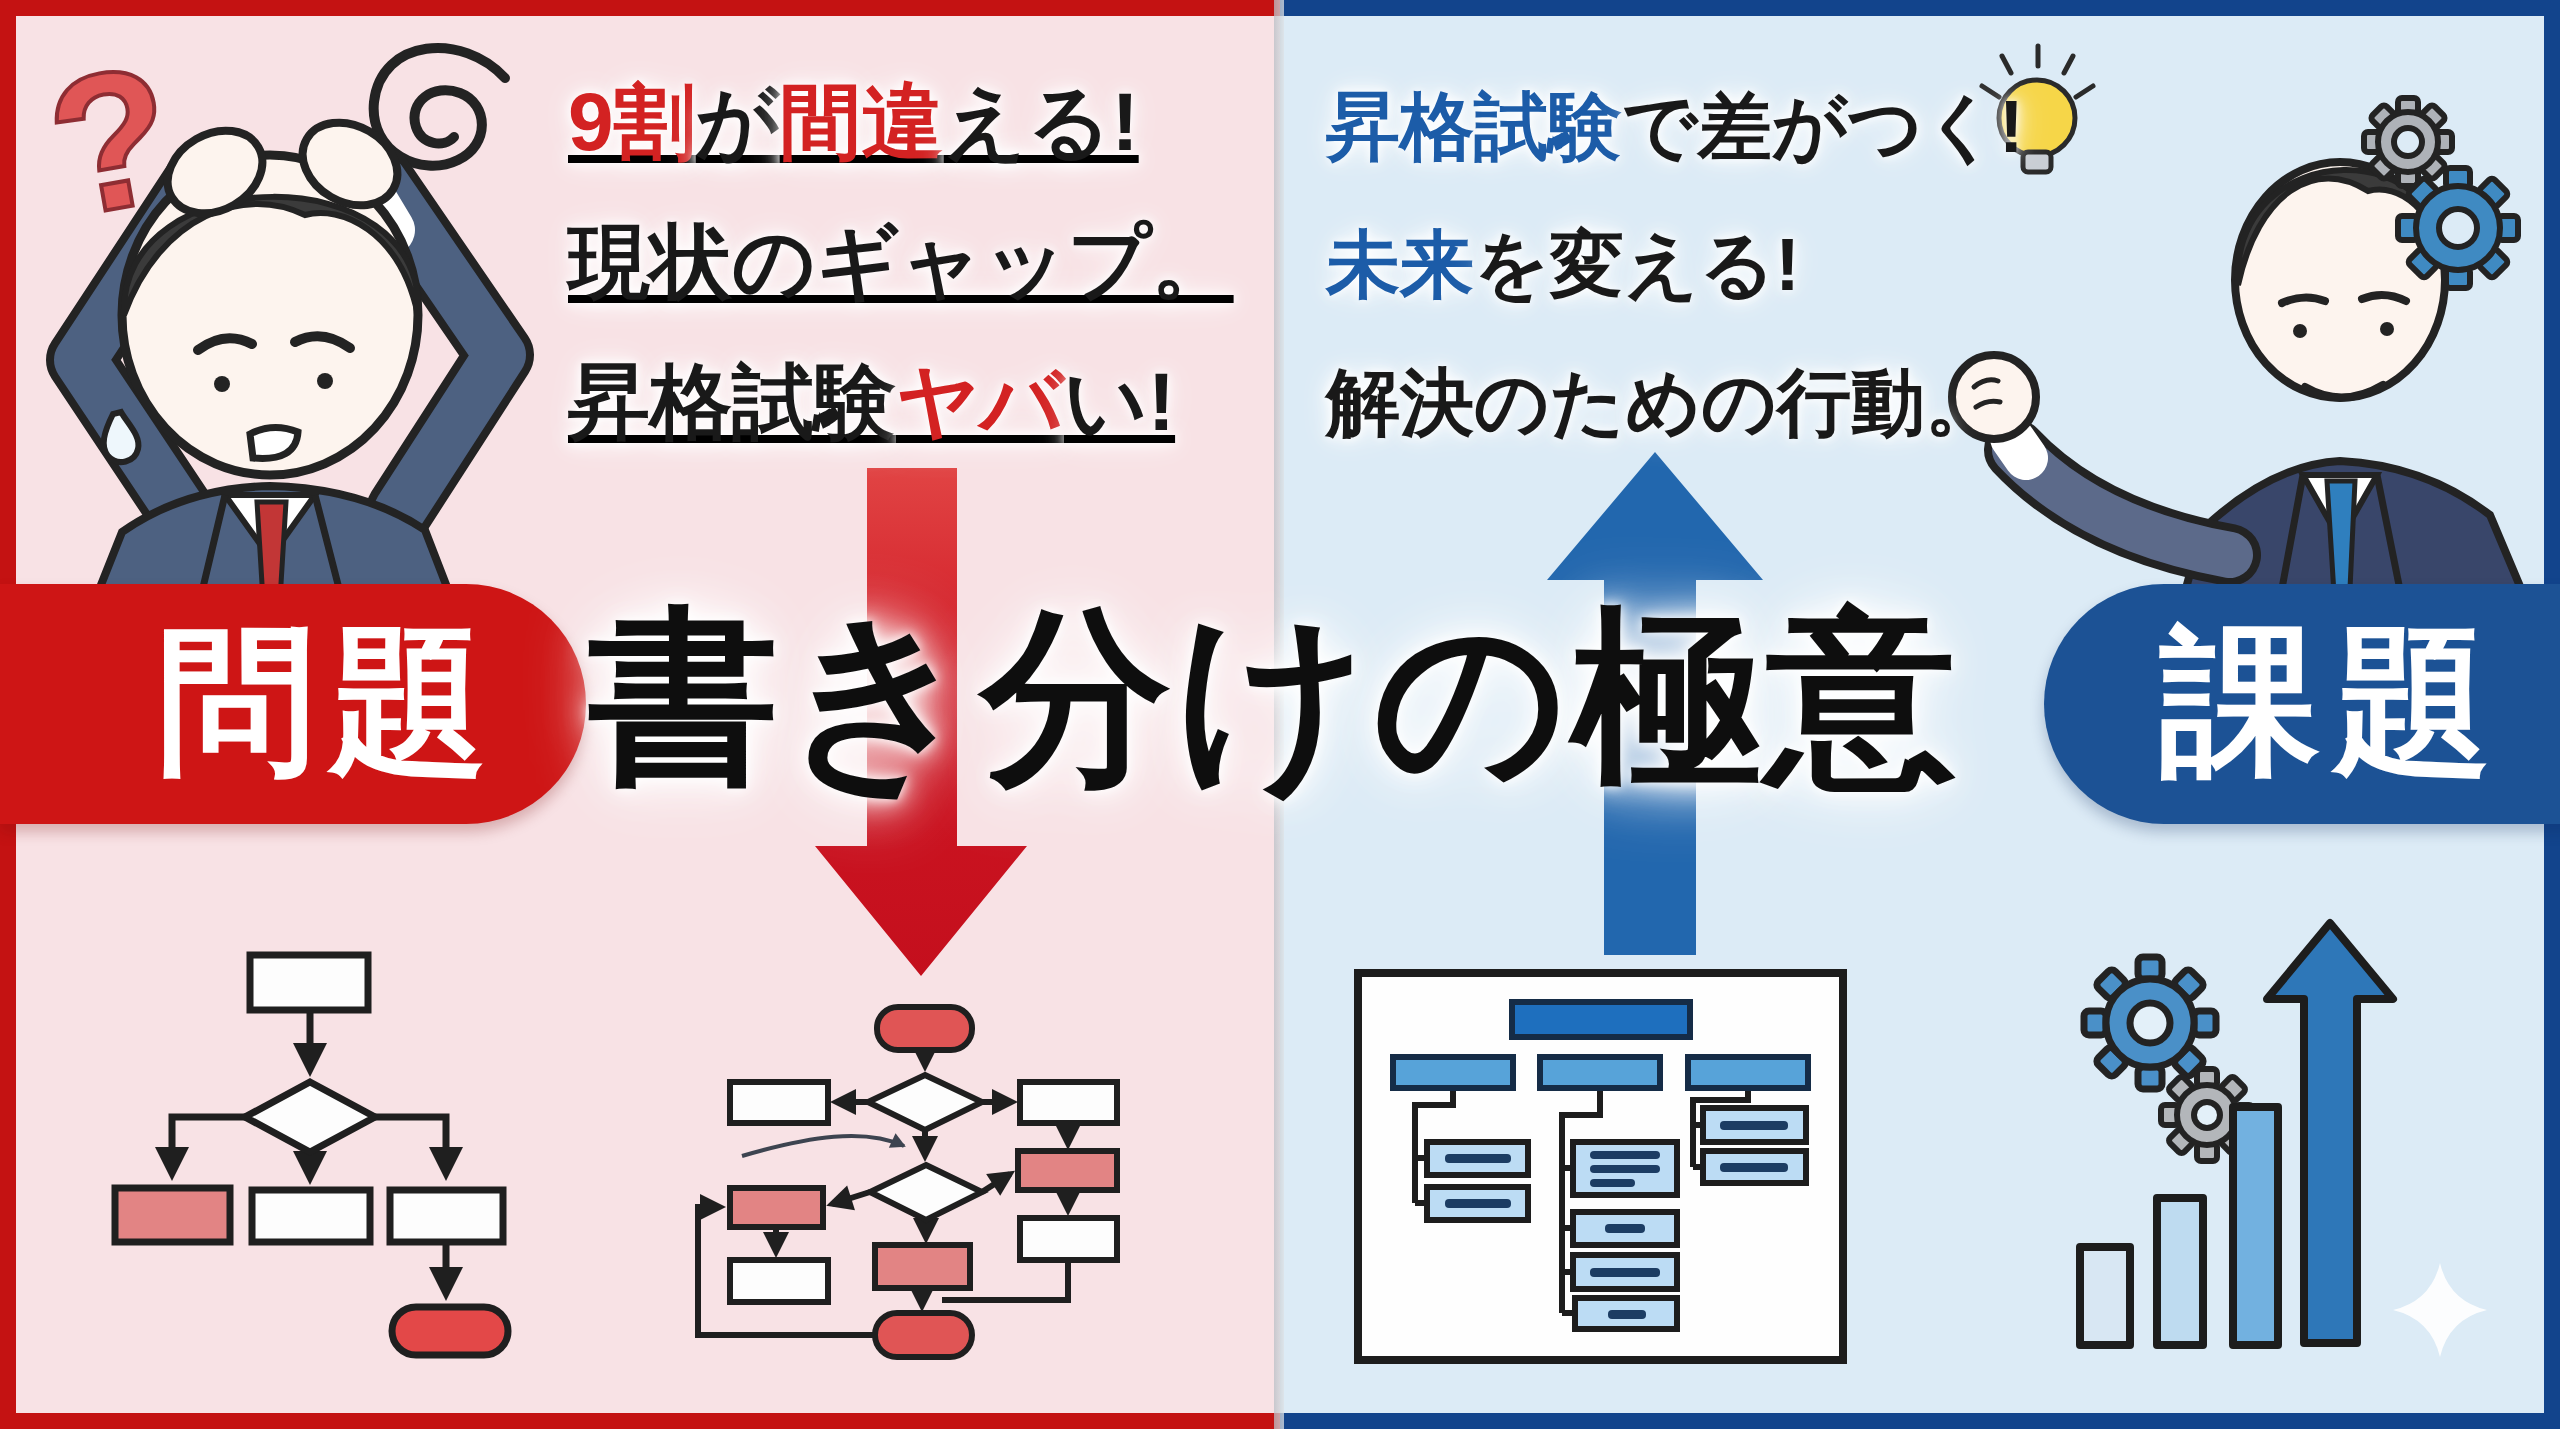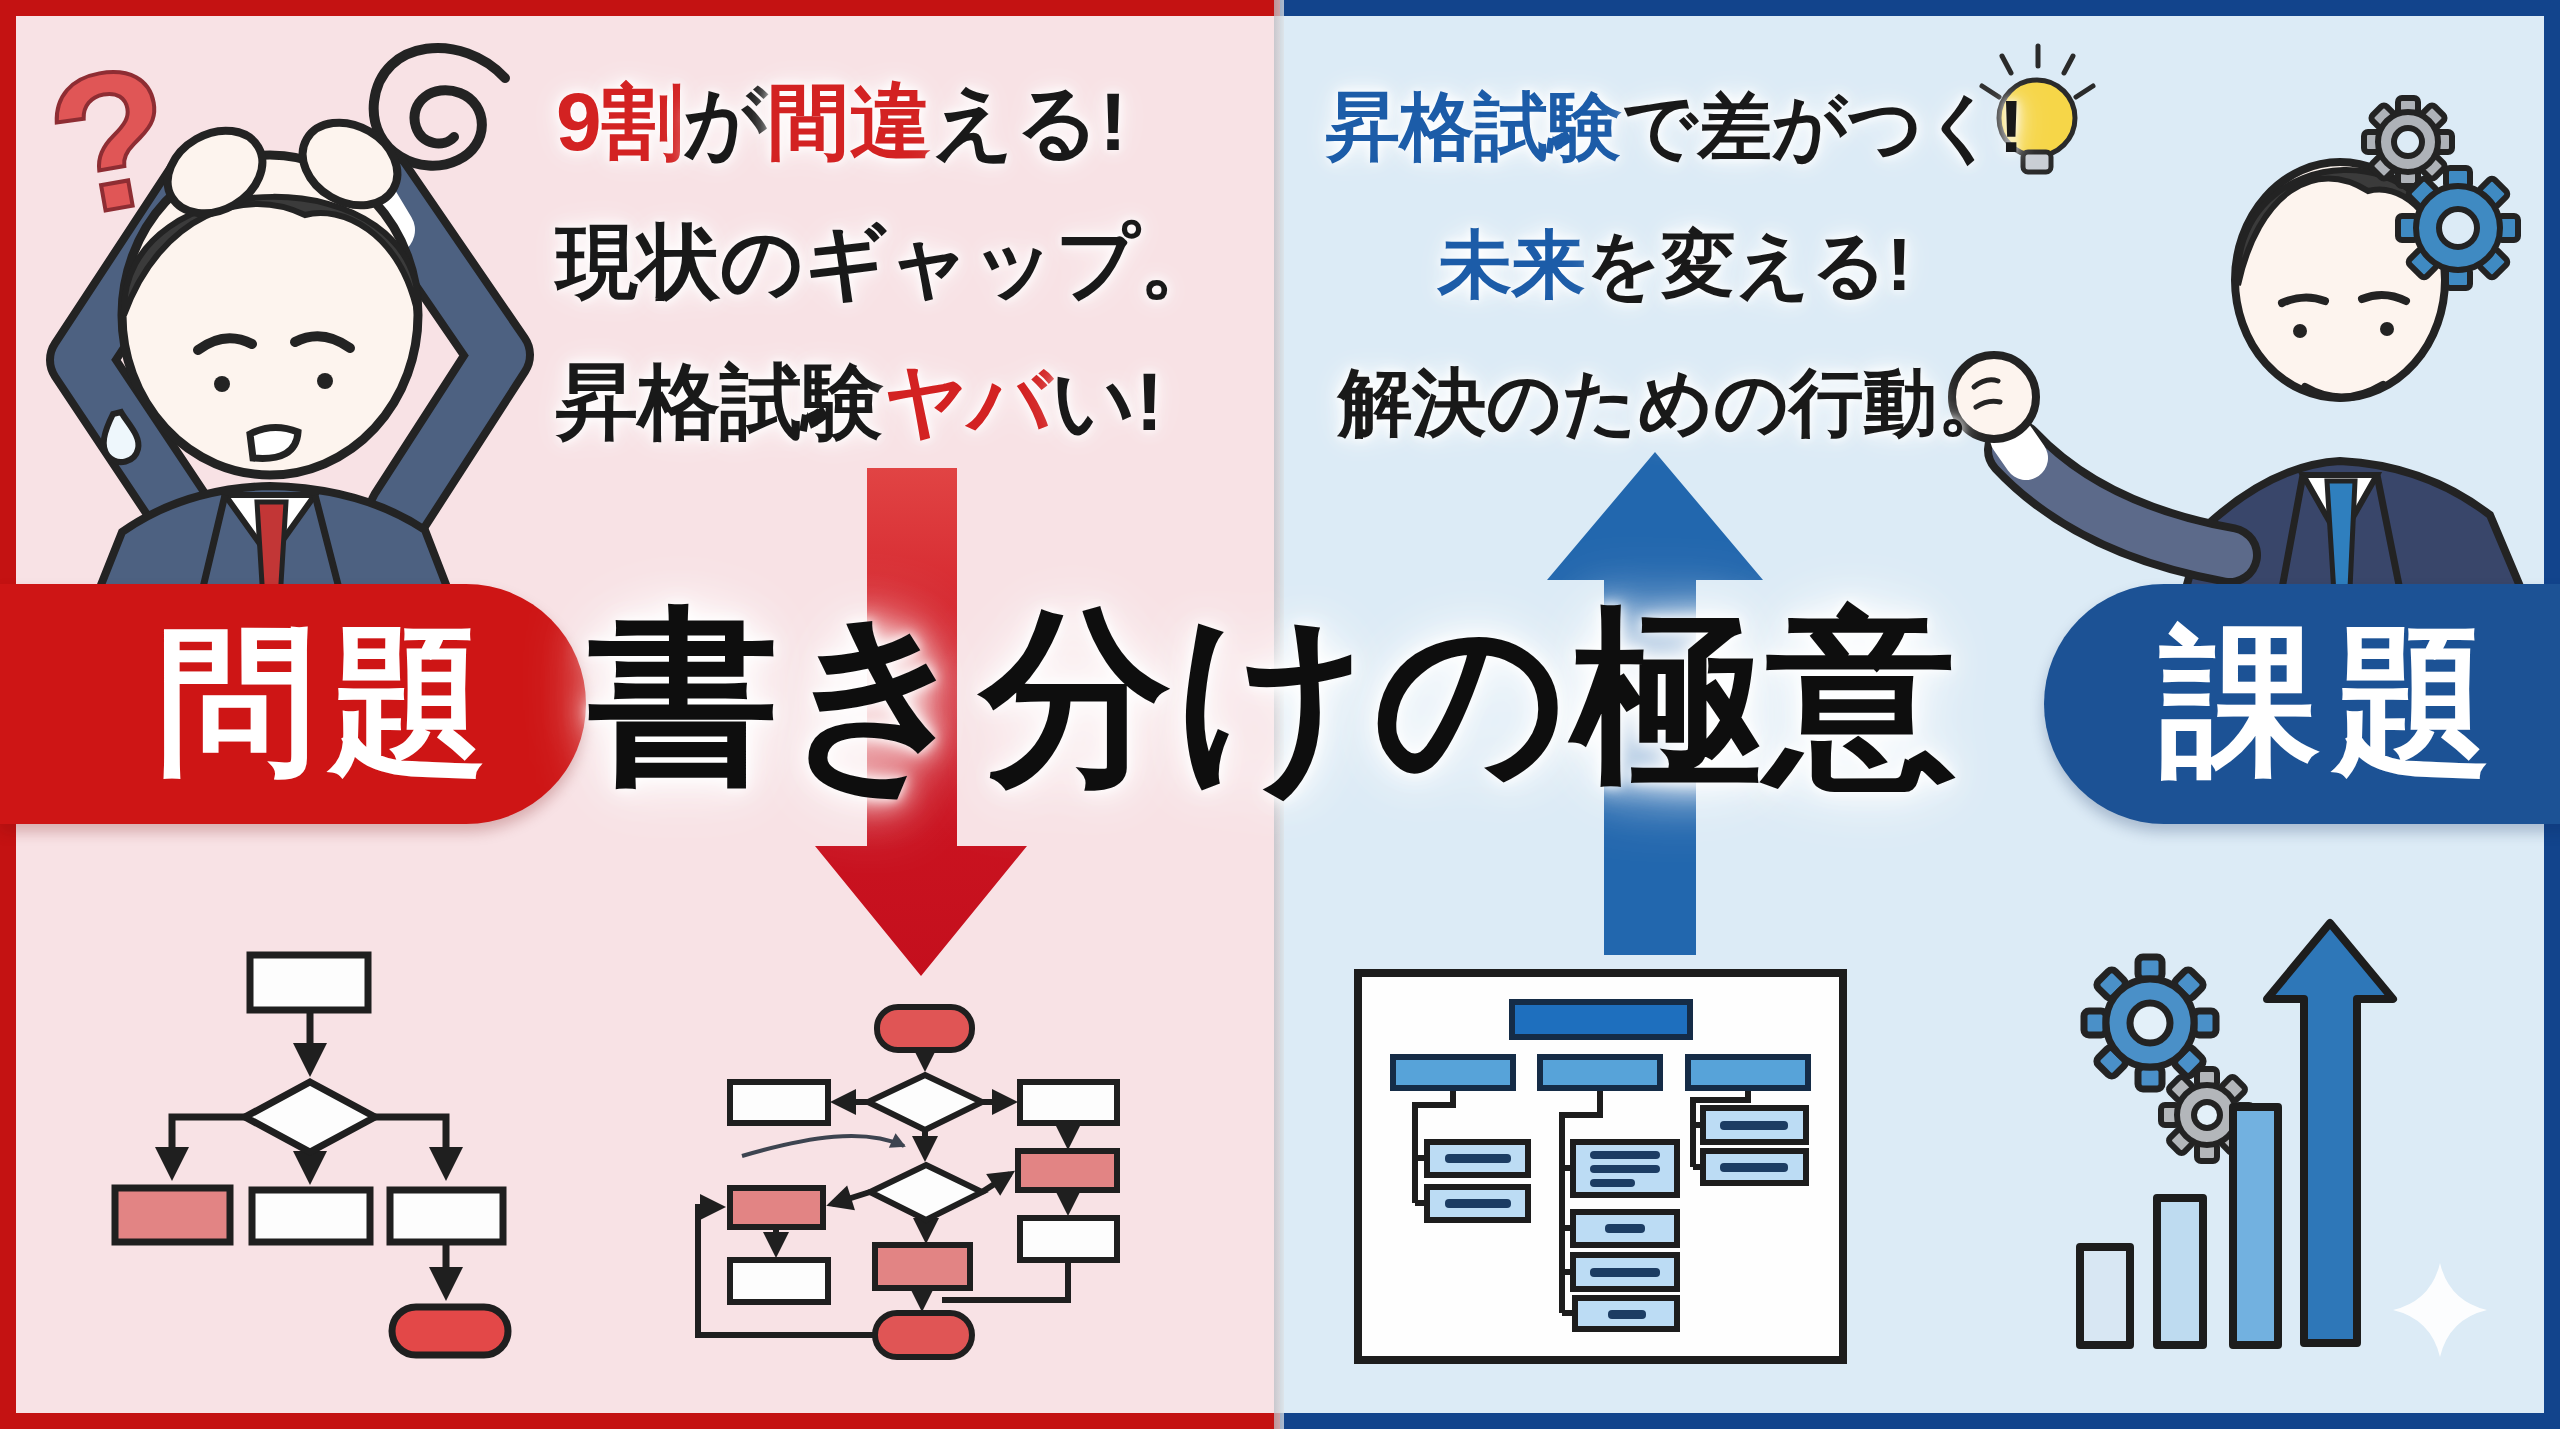--- a/index.html
+++ b/index.html
@@ -9,24 +9,24 @@
   }
   .half{position:absolute;top:0;height:1429px;width:1280px;box-sizing:border-box;z-index:0;}
   .half.left{left:0;background:#f8e2e5;border:16px solid #c41212;border-right:none;}
   .half.right{left:1280px;background:#dcebf6;border:16px solid #12448c;border-left:none;}
   .divider{position:absolute;left:1274px;top:0;width:10px;height:1429px;z-index:1;
     background:linear-gradient(to right,#b9bfc6,#dde2e6);opacity:.75;}
 
   .hl{position:absolute;z-index:3;font-weight:900;white-space:nowrap;}
   .hl .line{display:block;
     text-shadow:0 0 10px #fff,0 0 18px rgba(255,255,255,.95),0 0 32px rgba(255,255,255,.85);}
-  .hl-left{left:556px;top:52px;font-size:82px;}
+  .hl-left{left:568px;top:52px;font-size:82px;text-decoration:underline;}
   .hl-left .line{line-height:140px;height:140px;}
   .hl-right{left:1326px;top:58px;font-size:74px;}
-  .hl-right .line{line-height:138px;height:138px;text-align:center;}
+  .hl-right .line{line-height:138px;height:138px;}
   .seg-red{color:#d32222;} .seg-blue{color:#1c5ca8;} .seg-black{color:#191919;}
 
   .center-title{position:absolute;left:0;top:590px;width:2548px;text-align:center;z-index:5;
     font-size:190px;font-weight:900;color:#0e0e0e;letter-spacing:4px;line-height:215px;
     text-shadow:0 0 12px #fff,0 0 26px #fff,0 0 48px rgba(255,255,255,.95),0 0 72px rgba(255,255,255,.85);}
 
   .pill{position:absolute;top:584px;width:516px;height:240px;z-index:4;display:flex;
     align-items:center;justify-content:center;color:#ffffff;font-size:160px;font-weight:900;letter-spacing:12px;}
   .pill-left{left:0;background:#ce1515;border-radius:0 130px 130px 0;padding-left:70px;box-shadow:0 8px 14px rgba(120,10,10,.25);}
   .pill-right{left:2044px;background:#1c5295;border-radius:130px 0 0 130px;padding-left:30px;box-shadow:0 8px 14px rgba(10,40,90,.25);}

